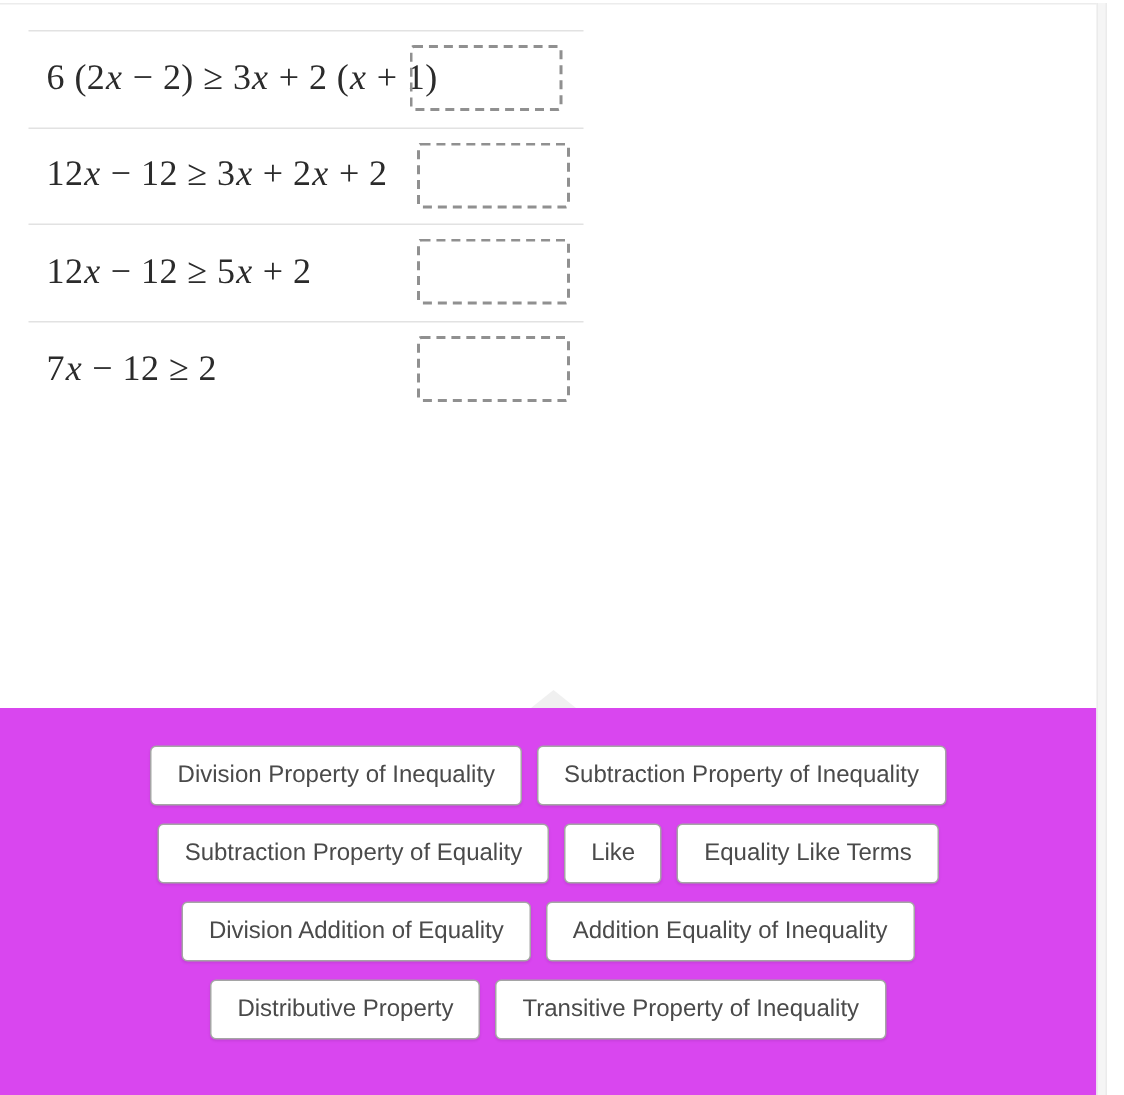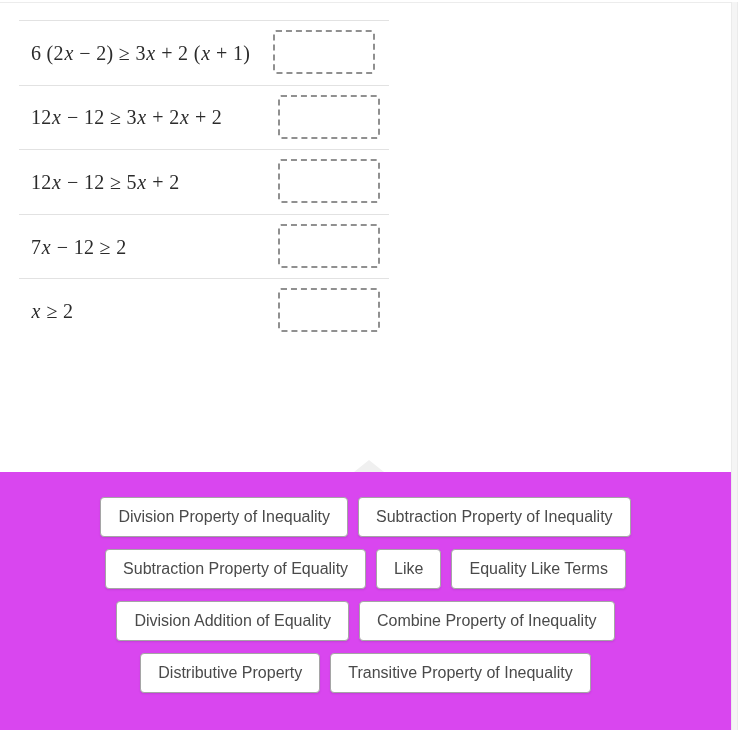--- a/index.html
+++ b/index.html
@@ -15,21 +15,21 @@
     position:absolute; top:2px; left:731px; width:5px; height:728px;
     background:#f5f5f5; border-left:1px solid #ebebeb; border-right:1px solid #ebebeb;
   }
 
   
   .steps-table { position:absolute; top:20px; left:19px; width:370px; }
   .step-row { position:relative; height:63.6px; border-top:1px solid #e2e2e2; }
   .equation {
     position:absolute; left:12px; top:50%; transform:translateY(-50%);
     font-family:"Liberation Serif","DejaVu Serif",serif;
-    font-size:20px; color:#2b2b2b; white-space:nowrap; letter-spacing:0.3px;
+    font-size:24px; color:#2b2b2b; white-space:nowrap; letter-spacing:0.3px;
   }
   .equation i { font-style:italic; padding:0 0.5px; }
   .drop-zone {
     position:absolute; left:259px; top:9px; width:98px; height:40px;
     border:2px dashed #909090; border-radius:3px; background:transparent;
   }
   .step-row:first-child .drop-zone { left:254px; }
 
   
   .bank-panel { position:absolute; top:472px; left:0; width:731px; height:258px; background:#d946ef; }
@@ -72,41 +72,37 @@
     <span class="equation">12<i>x</i> − 12 ≥ 5<i>x</i> + 2</span>
     <span class="drop-zone"></span>
   </div>
 
   <div class="step-row">
     <span class="equation">7<i>x</i> − 12 ≥ 2</span>
     <span class="drop-zone"></span>
   </div>
 
 
-  <div class="step-row">
-    <span class="equation"><i>x</i> ≥ 2</span>
-    <span class="drop-zone"></span>
-  </div>
 </div>
 
   <div class="bank-panel">
     <div class="notch"></div>
     <div class="bank-rows">
         <div class="bank-row">
           <button class="chip">Division Property of Inequality</button>
           <button class="chip">Subtraction Property of Inequality</button>
         </div>
         <div class="bank-row">
           <button class="chip">Subtraction Property of Equality</button>
           <button class="chip">Like</button>
           <button class="chip">Equality Like Terms</button>
         </div>
         <div class="bank-row">
           <button class="chip">Division Addition of Equality</button>
-          <button class="chip">Combine Property of Inequality</button>
+          <button class="chip">Addition Equality of Inequality</button>
         </div>
         <div class="bank-row">
           <button class="chip">Distributive Property</button>
           <button class="chip">Transitive Property of Inequality</button>
         </div>
       </div>
   </div>
 
   <div class="scroll-gutter"></div>
 </div>

